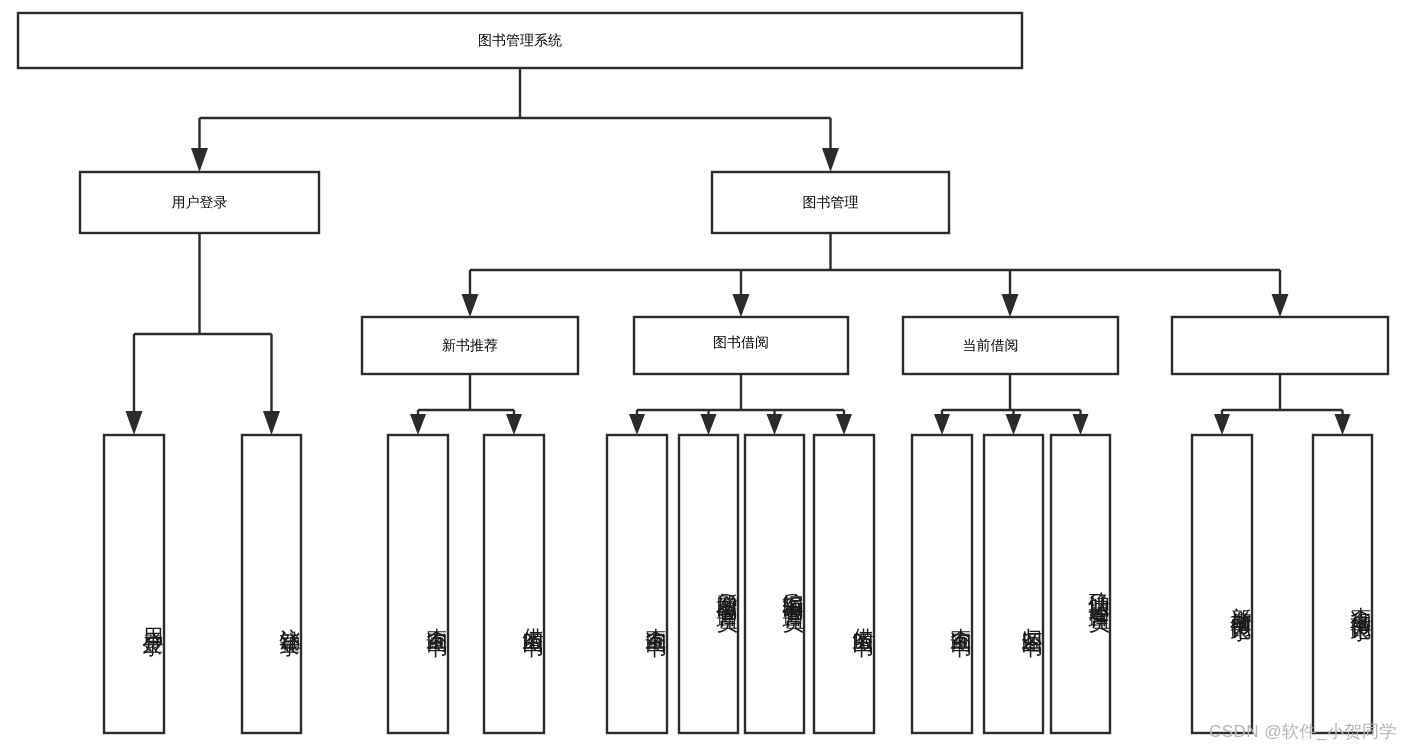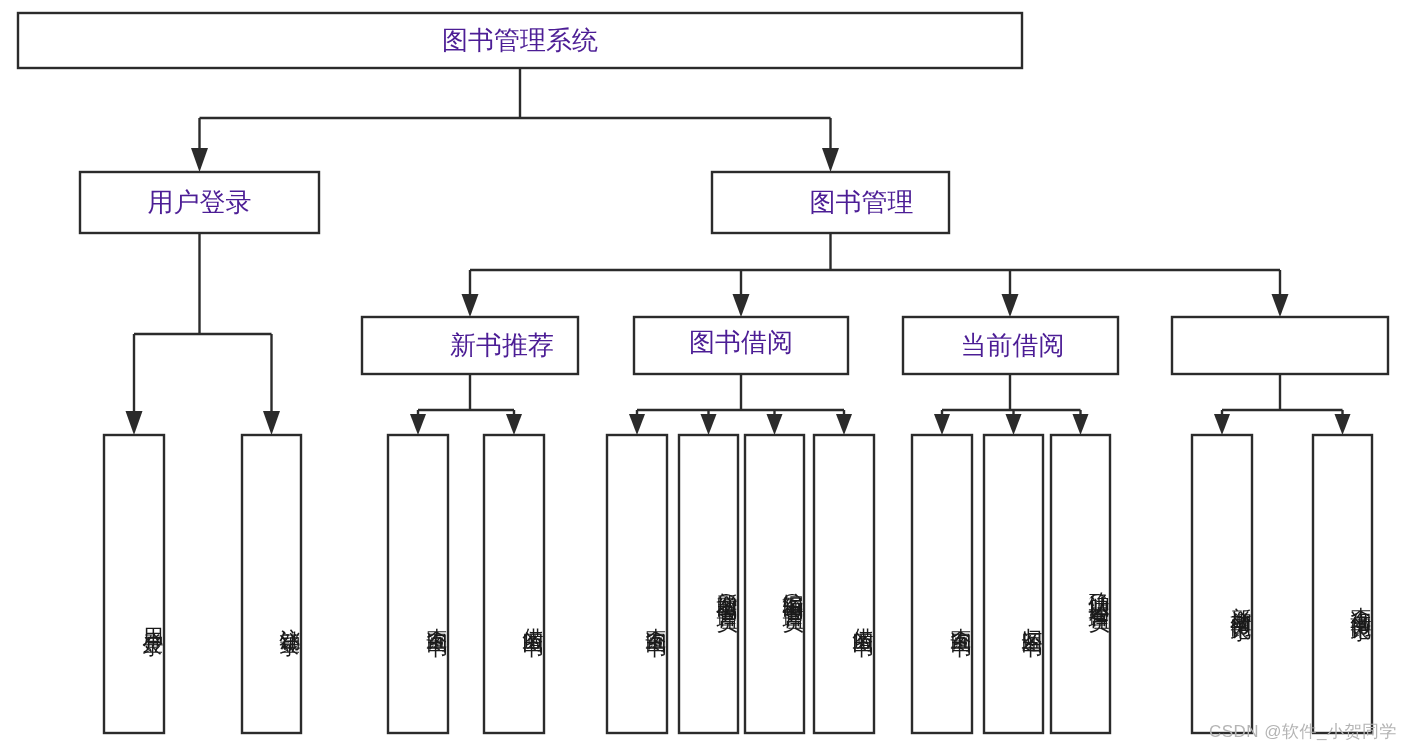--- a/index.html
+++ b/index.html
@@ -56,22 +56,22 @@
     white-space: nowrap;
     pointer-events: none;
     overflow: visible;
   }
   .htext-wrap {
     position: absolute;
     display: flex;
     align-items: center;
     justify-content: center;
     font-family: "Liberation Sans", "DejaVu Sans", sans-serif;
-    font-size: 26px;
-    color: #4c1d95;
+    font-size: 14px;
+    color: #000000;
     white-space: nowrap;
     pointer-events: none;
   }
   .watermark {
     position: absolute;
     right: 8px;
     bottom: 4px;
     font-family: "Liberation Sans", "DejaVu Sans", sans-serif;
     font-size: 17px;
     color: #b4b4b4;
@@ -174,27 +174,27 @@
       <rect class="node-box" x="1051" y="435" width="59" height="298"></rect>
       <rect class="node-box" x="1192" y="435" width="60" height="298"></rect>
       <rect class="node-box" x="1313" y="435" width="59" height="298"></rect>
     </g>
   </svg>
 
   <div class="htext-wrap" style="left:18px; top:13px; width:1004px; height:55px;">图书管理系统</div>
 
   <div class="htext-wrap" style="left:80px; top:172px; width:239px; height:61px;">用户登录</div>
 
-  <div class="htext-wrap" style="left:712px; top:172px; width:237px; height:61px;padding-left:31px;">图书管理</div>
-
-  <div class="htext-wrap" style="left:362px; top:317px; width:216px; height:57px;margin-left:32px;">新书推荐</div>
+  <div class="htext-wrap" style="left:712px; top:172px; width:237px; height:61px;">图书管理</div>
+
+  <div class="htext-wrap" style="left:362px; top:317px; width:216px; height:57px;">新书推荐</div>
 
   <div class="htext-wrap" style="left:634px; top:317px; width:214px; height:51px;">图书借阅</div>
 
-  <div class="htext-wrap" style="left:903px; top:317px; width:175px; height:57px;margin-left:22px;">当前借阅</div>
+  <div class="htext-wrap" style="left:903px; top:317px; width:175px; height:57px;">当前借阅</div>
 
 
   <div class="vtext-wrap" style="left:104px; top:500px; width:60px; height:233px;">用户登录</div>
 
   <div class="vtext-wrap" style="left:242px; top:500px; width:59px; height:233px;">注销登录</div>
 
   <div class="vtext-wrap" style="left:388px; top:500px; width:60px; height:233px;">查询图书</div>
 
   <div class="vtext-wrap" style="left:484px; top:500px; width:60px; height:233px;">借阅图书</div>
 

